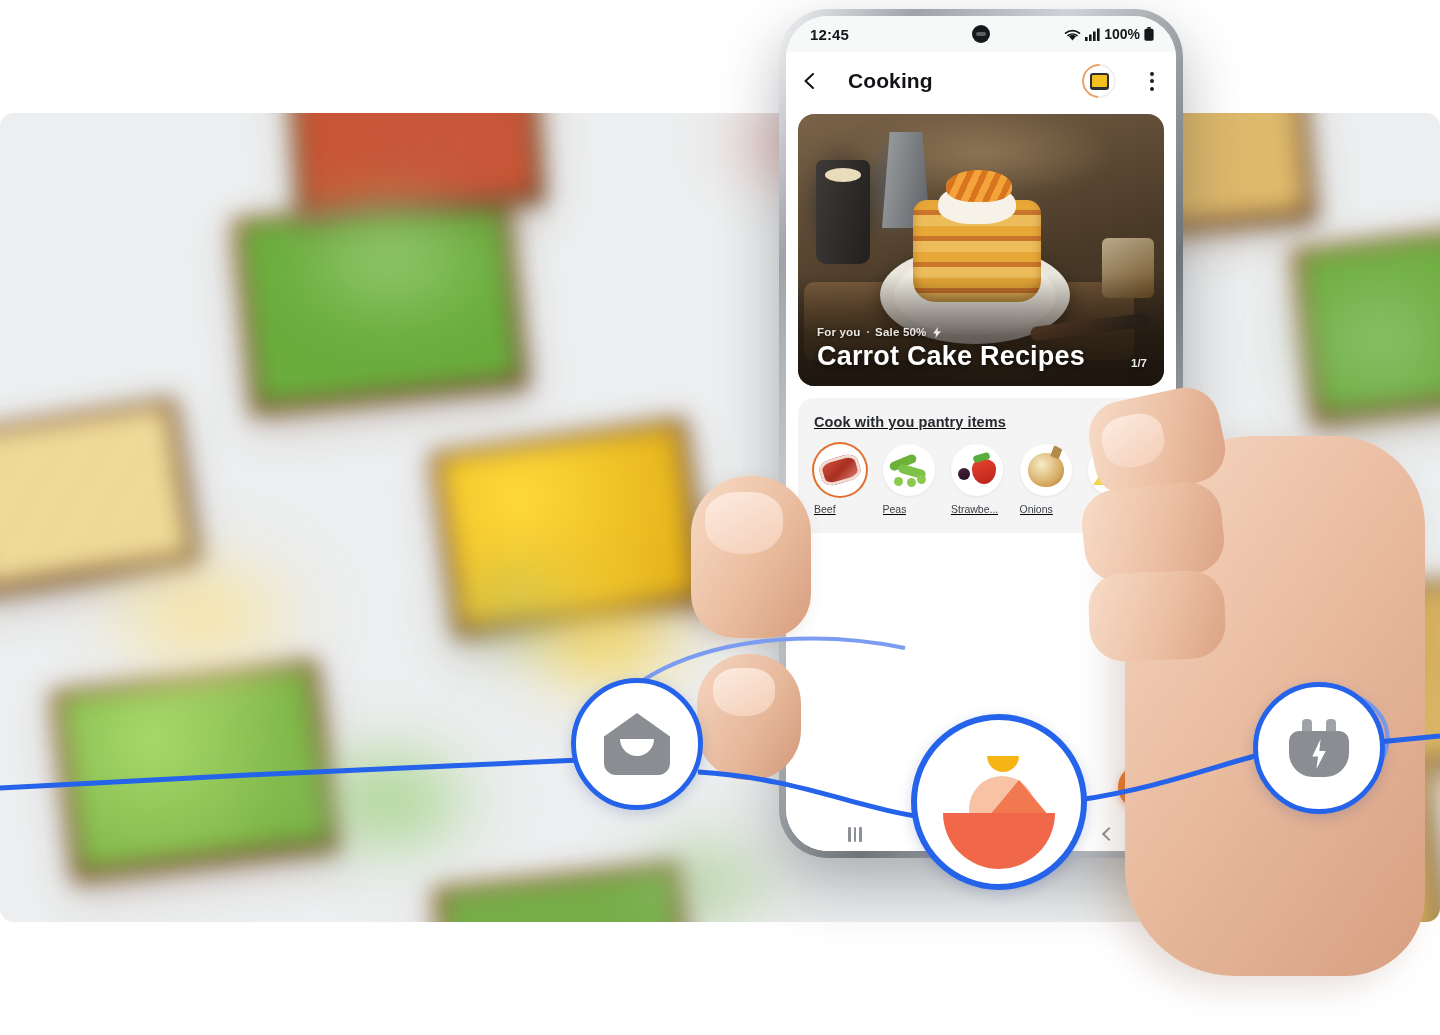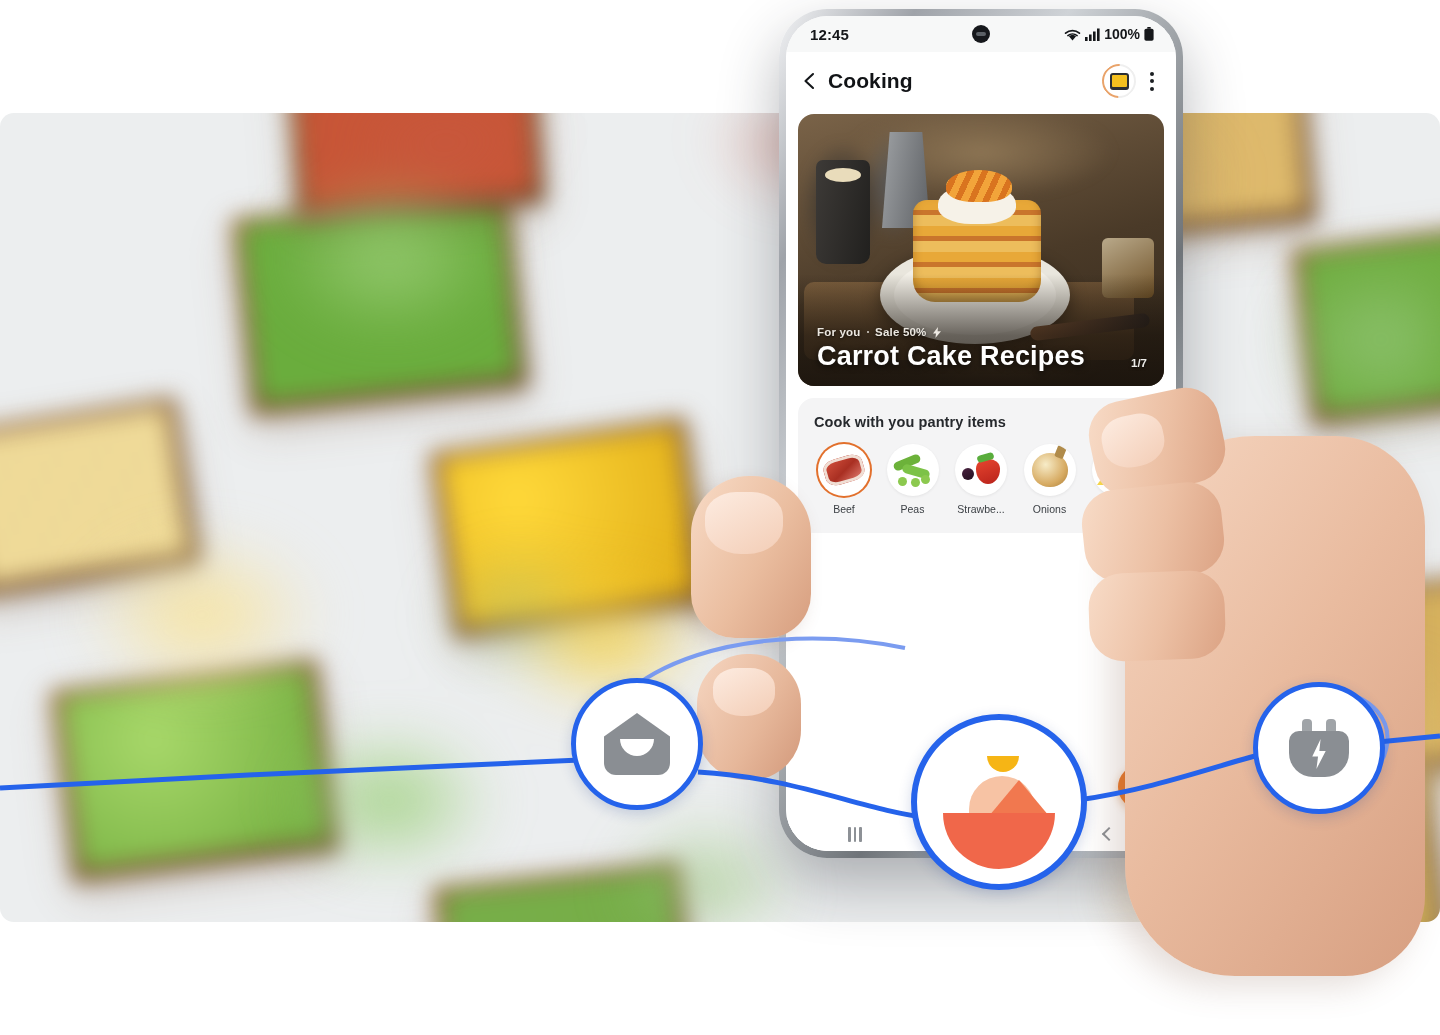--- a/index.html
+++ b/index.html
@@ -39,32 +39,32 @@
 
   .statusbar { height:36px; display:flex; align-items:center; justify-content:space-between;
     padding:0 22px 0 24px; background:#f7f8f8; position:relative; }
   .st-time { font-size:15px; font-weight:700; color:#15171a; letter-spacing:.1px; }
   .st-right { display:flex; align-items:center; gap:4px; font-size:14px; font-weight:700; color:#15171a; }
   .punch { position:absolute; left:50%; top:9px; margin-left:-9px; width:18px; height:18px;
     border-radius:50%; background:#16181c; }
   .punch::after{ content:""; position:absolute; left:4px; top:7px; width:10px; height:4px;
     border-radius:2px; background:#5b6066; }
 
-  .appbar { height:58px; background:#fff; display:flex; align-items:center; padding:0 16px 0 14px; gap:8px; }
+  .appbar { height:58px; background:#fff; display:flex; align-items:center; padding:0 16px 0 14px; gap:28px; }
   .appbar-title { font-size:21px; font-weight:700; color:#111316; letter-spacing:.1px; flex:1; }
   .ring-btn { position:relative; width:34px; height:34px; display:grid; place-items:center; }
   .ring-btn::before{ content:""; position:absolute; inset:0; border-radius:50%;
     border:2.5px solid #e9a36a; border-right-color:#efefef; border-bottom-color:#efefef;
     transform:rotate(-42deg); }
   .oven { width:19px; height:17px; border-radius:3px; background:#2b2f34; padding:2px 2px 3px; }
   .oven i { display:block; height:100%; border-radius:1px; background:#f4c01f; }
   .kebab { display:flex; flex-direction:column; gap:3.5px; padding:0 6px; }
   .kebab span { width:4px; height:4px; border-radius:50%; background:#1b1e22; }
 
-  .scrollarea { height:calc(100% - 36px - 58px); overflow:hidden; background:#fff; padding:4px 12px; }
+  .scrollarea { height:calc(100% - 36px - 58px); overflow:hidden; background:#fff; padding:4px 12px;text-decoration:underline; }
 
   
   .hero { position:relative; height:272px; border-radius:16px; overflow:hidden;
     background:linear-gradient(165deg,#7a6348,#4a3a28 55%,#35291c); }
   .hero .bokeh { position:absolute; inset:0;
     background:
       radial-gradient(ellipse 58px 90px at 12% 33%, #2a2b2d, #2a2b2d00 70%),
       radial-gradient(ellipse 42px 78px at 26% 26%, #55585c, #55585c00 72%),
       radial-gradient(ellipse 150px 55px at 55% 86%, #6d5538, #6d553800 72%),
       radial-gradient(ellipse 120px 45px at 24% 78%, #7d6342, #7d634200 75%),
@@ -106,21 +106,21 @@
     color:#ecebe8; text-shadow:0 1px 3px rgba(0,0,0,.7); }
 
   
   .card { margin-top:12px; background:#f4f4f5; border-radius:16px; padding:16px 16px 18px; }
   .card-head { display:flex; align-items:center; justify-content:space-between; margin-bottom:14px; }
   .card-title { font-size:14.5px; font-weight:600; color:#26292d; letter-spacing:.1px; }
   .chev { width:9px; height:9px; border-top:2px solid #5d6166; border-right:2px solid #5d6166;
     transform:rotate(45deg); margin-right:4px; }
 
   .pantry { display:flex; justify-content:space-between; }
-  .p-item { width:60px; display:flex; flex-direction:column; align-items:center; gap:7px; }
+  .p-item { width:60px; display:flex; flex-direction:column; align-items:flex-start; gap:7px; }
   .p-circle { width:52px; height:52px; border-radius:50%; background:#fff; position:relative;
     display:grid; place-items:center; box-shadow:0 1px 3px rgba(0,0,0,.07); overflow:hidden; }
   .p-circle.sel { box-shadow:0 0 0 2px #e2702c; }
   .p-label { font-size:10.5px; color:#3c4045; white-space:nowrap; max-width:62px;
     overflow:hidden; text-overflow:ellipsis; }
 
   .beef{ width:40px;height:26px;border-radius:13px/9px;transform:rotate(-16deg);
     background:linear-gradient(150deg,#d7543f,#a92f22 52%,#e7867a);
     box-shadow:inset 0 0 0 3px #f0ded4; }
   .peas{ position:relative;width:42px;height:32px; }

